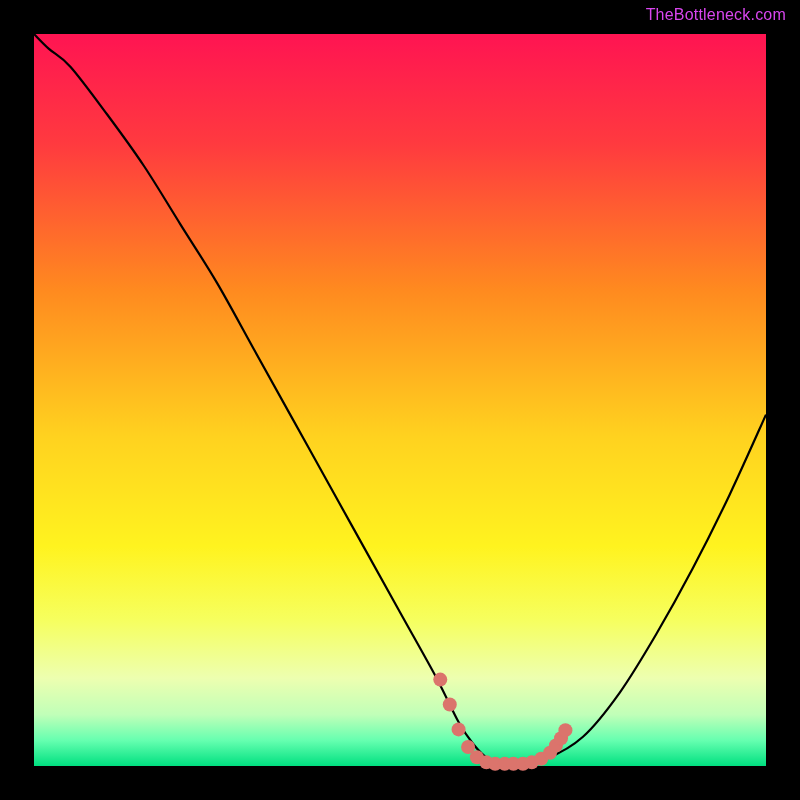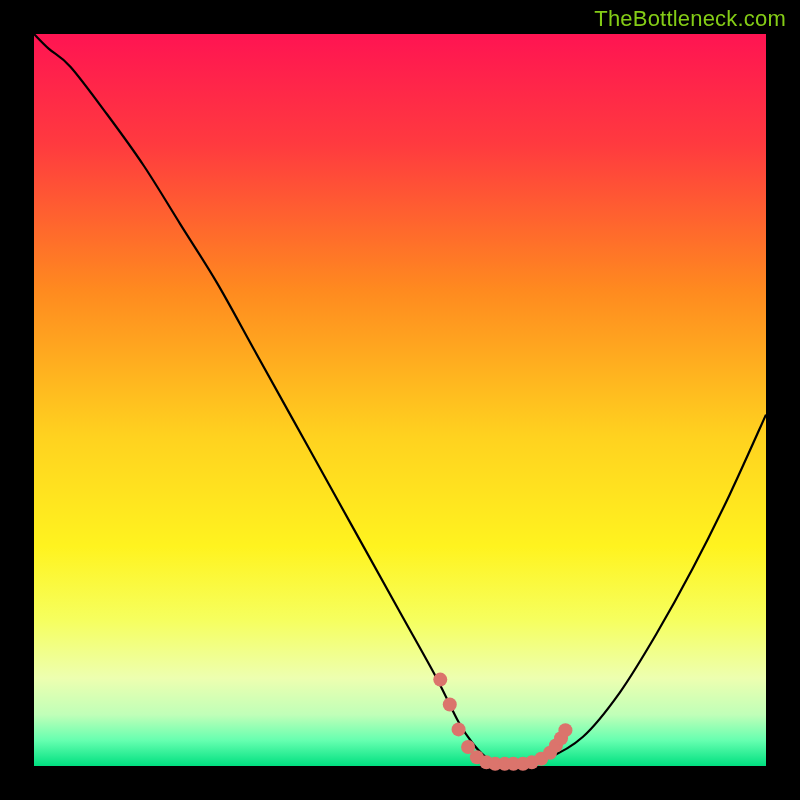--- a/index.html
+++ b/index.html
@@ -7,22 +7,22 @@
 .outer {
   width: 800px;
   height: 800px;
   background: #000;
   position: relative;
 }
 .watermark {
   position: absolute;
   top: 6px;
   right: 14px;
-  color: #84cc16;
-  font-size: 22px;
+  color: #d946ef;
+  font-size: 16px;
   font-weight: 500;
   letter-spacing: 0.2px;
   z-index: 10;
 }
 .plot {
   position: absolute;
   left: 34px;
   top: 34px;
   width: 732px;
   height: 732px;

